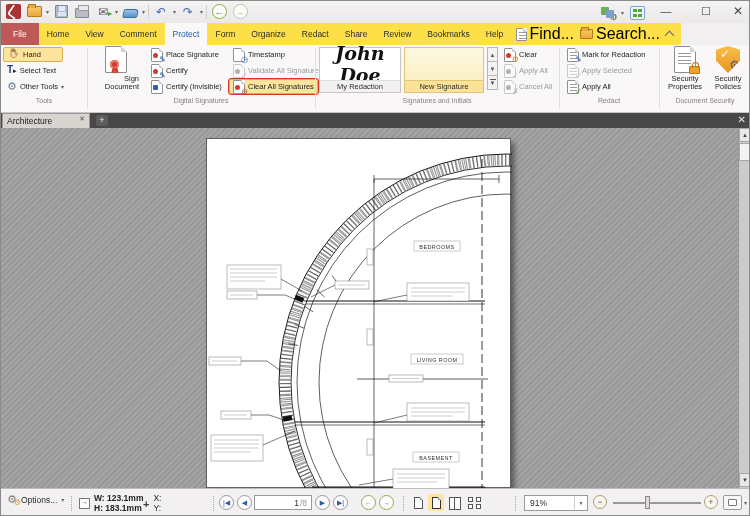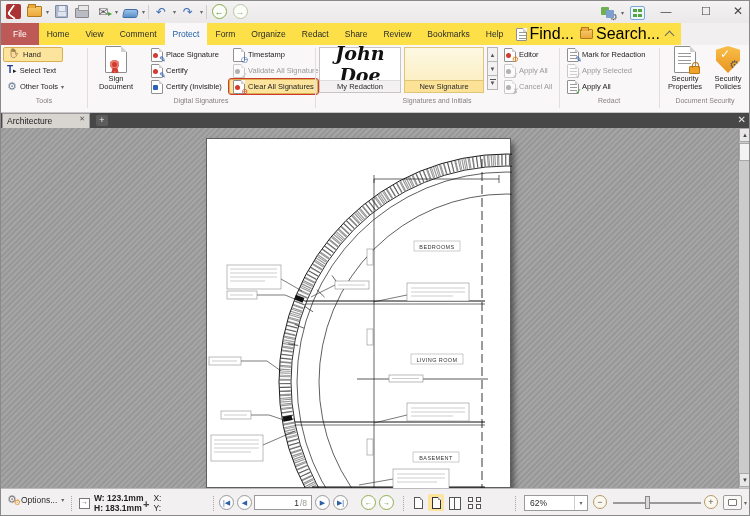--- a/index.html
+++ b/index.html
@@ -257,21 +257,21 @@
       <span>Select Text</span>
     </div>
     <div class="sm" style="left:2px;top:34px;">
       <span class="ic" style="font-size:11px;color:#6b7f95;line-height:11px;">⚙</span>
       <span>Other Tools</span>
       <span class="caret">▾</span>
     </div>
     <div class="glab" style="left:0;width:86px;">Tools</div>
     <div class="gdiv" style="left:86px;"></div>
 
-    <div class="big" style="left:92px;">
+    <div class="big" style="left:92px;text-align:right;">
       <span class="ic bdoc">
           <span class="rosette"></span>
         </span>
       <span class="lbl">Sign Document</span>
     </div>
     <div class="sm" style="left:146px;top:2px;">
       <span class="ic idoc">
           <span class="seal"></span>
           <i class="ovl" style="color:#2b62b8;">✎</i>
         </span>
@@ -324,21 +324,21 @@
     <div style="position:absolute;left:486px;top:2px;">
       <div class="spinbtn">▲</div>
       <div class="spinbtn">▼</div>
       <div class="spinbtn" style="flex-direction:column;"><span style="width:6px;border-top:1px solid #555;"></span>▼</div>
     </div>
     <div class="sm" style="left:499px;top:2px;">
       <span class="ic idoc">
           <span class="seal"></span>
           <i class="ovl" style="color:#e08b28;">⚙</i>
         </span>
-      <span>Editor</span>
+      <span>Clear</span>
     </div>
     <div class="sm dis" style="left:499px;top:18px;">
       <span class="ic idoc">
           <span class="seal"></span>
           <i class="ovl" style="color:#3f9c35;">✓</i>
         </span>
       <span>Apply All</span>
     </div>
     <div class="sm dis" style="left:499px;top:34px;">
       <span class="ic idoc">
@@ -552,21 +552,21 @@
       <span class="pg4">
           <i style="left:0;top:0;"></i>
           <i style="right:0;top:0;"></i>
           <i style="left:0;bottom:0;"></i>
           <i style="right:0;bottom:0;"></i>
         </span>
     </span>
     <div class="hsep" style="left:514px;"></div>
 
     <div id="zoombox">
-      <span>62%</span>
+      <span>91%</span>
       <span class="dd">
           <span class="caret">▾</span>
         </span>
     </div>
     <span class="zcirc" style="left:592px;">−</span>
     <div id="ztrack"></div>
     <div id="zthumb"></div>
     <span class="zcirc" style="left:703px;">+</span>
     <div id="fitbtn">
         <i></i>

